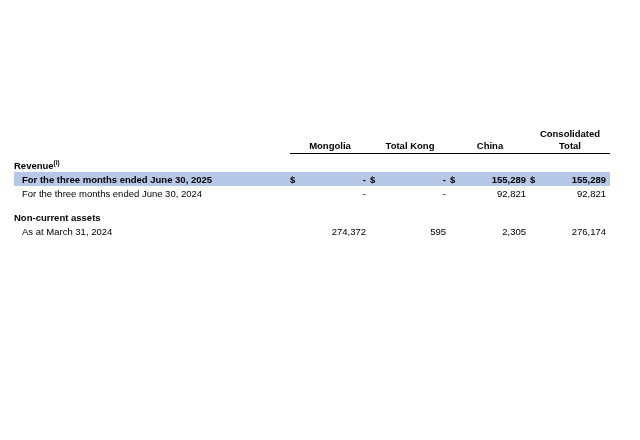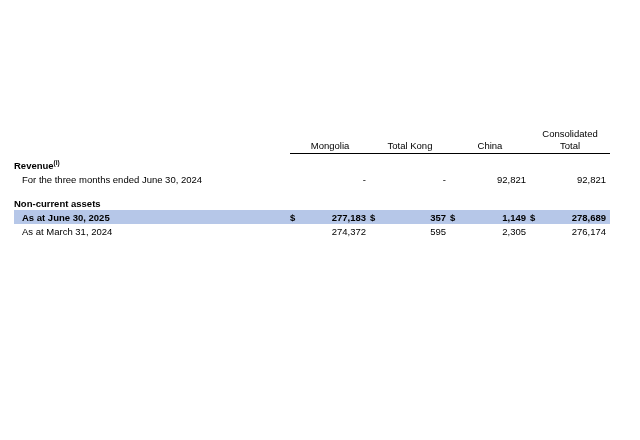--- a/index.html
+++ b/index.html
@@ -33,21 +33,21 @@
     vertical-align: bottom;
     white-space: nowrap;
   }
   
   .c-label   { width: 276px; }
   .c-cur     { width: 14px;  text-align: left; }
   .c-num     { width: 62px;  text-align: right; padding-right: 4px !important; }
 
   .hdr-cell {
     text-align: center;
-    font-weight: normal;
+    font-weight: bold;
     font-size: 9.5px;
     padding-bottom: 1px !important;
   }
   .hdr-rule {
     border-bottom: 1px solid #000000;
   }
   .hdr-two-line {
     line-height: 1.25;
   }
   .row-h { height: 14px; }
@@ -101,20 +101,31 @@
     </tr>
     <tr class="hdr-spacer">
       <td colspan="9"></td>
     </tr>
 
     <tr class="row-h">
       <td class="section-title"><span>Revenue</span><span class="sup">(i)</span></td>
       <td colspan="8"></td>
     </tr>
 
+    <tr class="row-h hl bold">
+      <td class="indent">For the three months ended June 30, 2025</td>
+      <td class="c-cur">$</td>
+      <td class="c-num">-</td>
+      <td class="c-cur">$</td>
+      <td class="c-num">-</td>
+      <td class="c-cur">$</td>
+      <td class="c-num">155,289</td>
+      <td class="c-cur">$</td>
+      <td class="c-num">155,289</td>
+    </tr>
 
     <tr class="row-h">
       <td class="indent">For the three months ended June 30, 2024</td>
       <td class="c-cur"></td>
       <td class="c-num">-</td>
       <td class="c-cur"></td>
       <td class="c-num">-</td>
       <td class="c-cur"></td>
       <td class="c-num">92,821</td>
       <td class="c-cur"></td>
@@ -125,31 +136,20 @@
 
     <tr class="spacer-row">
       <td colspan="9"></td>
     </tr>
 
     <tr class="row-h">
       <td class="section-title"><span>Non-current assets</span><span class="sup"></span></td>
       <td colspan="8"></td>
     </tr>
 
-    <tr class="row-h hl bold">
-      <td class="indent">As at June 30, 2025</td>
-      <td class="c-cur">$</td>
-      <td class="c-num">277,183</td>
-      <td class="c-cur">$</td>
-      <td class="c-num">357</td>
-      <td class="c-cur">$</td>
-      <td class="c-num">1,149</td>
-      <td class="c-cur">$</td>
-      <td class="c-num">278,689</td>
-    </tr>
 
     <tr class="row-h">
       <td class="indent">As at March 31, 2024</td>
       <td class="c-cur"></td>
       <td class="c-num">274,372</td>
       <td class="c-cur"></td>
       <td class="c-num">595</td>
       <td class="c-cur"></td>
       <td class="c-num">2,305</td>
       <td class="c-cur"></td>

